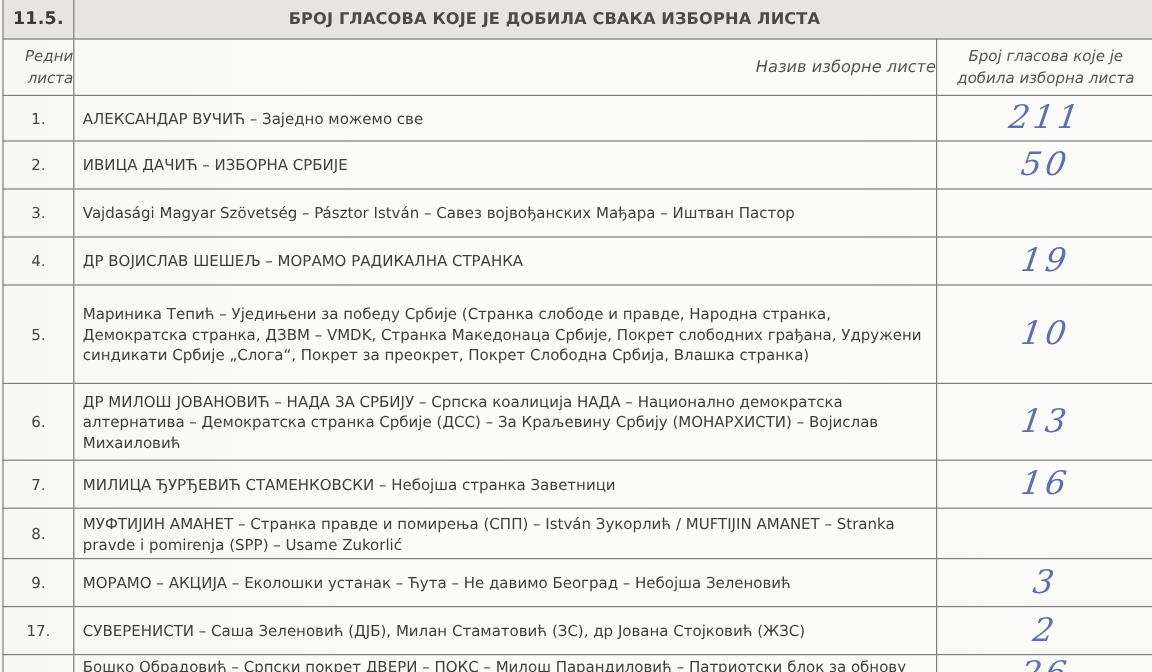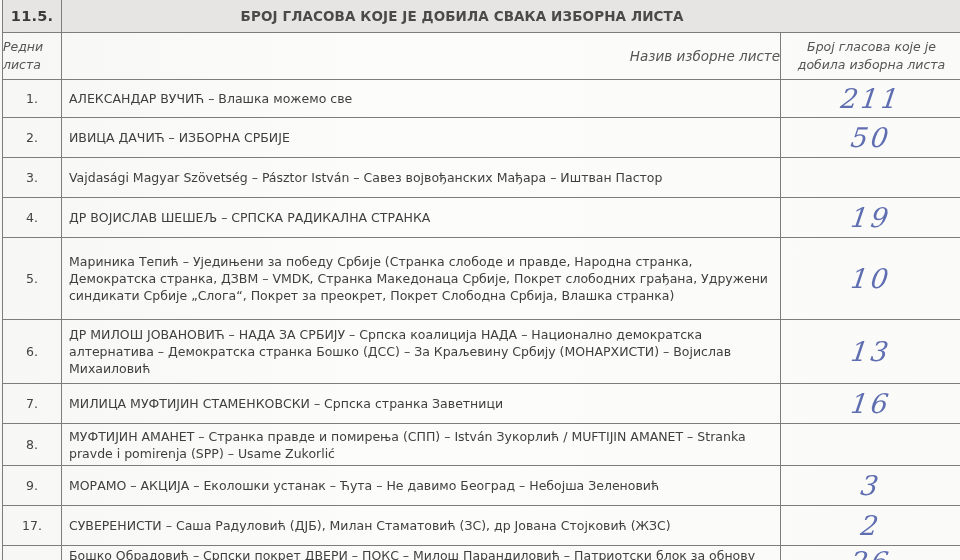--- a/index.html
+++ b/index.html
@@ -38,21 +38,21 @@
     font-weight: bold; font-size: 14.5px; color: #3a3a3a;
     text-align: center; letter-spacing: 0.2px;
   }
   .title-text {
     font-weight: bold; font-size: 13.5px; color: #4a4a4a;
     text-align: center; padding-right: 110px !important; letter-spacing: 0.1px;
   }
   tr.head-row td { height: 46px; }
   .head-num {
     font-style: italic; font-size: 12.5px; color: #555;
-    text-align: left; line-height: 18px;
+    text-align: right; line-height: 18px;
   }
   .head-name {
     font-style: italic; font-size: 13.5px; color: #555;
     text-align: right; padding-right: 0;
   }
   .head-votes {
     font-style: italic; font-size: 12.5px; color: #555;
     text-align: center; line-height: 18px; padding-right: 10px !important;
   }
   .num {
@@ -114,66 +114,66 @@
         </td>
         <td class="head-name">Назив изборне листе</td>
         <td class="head-votes">
           <div>Број гласова које је</div>
           <div>добила изборна листа</div>
         </td>
       </tr>
 
       <tr class="r-1">
         <td class="num">1.</td>
-        <td class="name">АЛЕКСАНДАР ВУЧИЋ – Влашка можемо све</td>
+        <td class="name">АЛЕКСАНДАР ВУЧИЋ – Заједно можемо све</td>
         <td class="votes"><span class="hand">211</span></td>
       </tr>
       <tr class="r-2">
         <td class="num">2.</td>
         <td class="name">ИВИЦА ДАЧИЋ – ИЗБОРНА СРБИЈЕ</td>
         <td class="votes"><span class="hand">50</span></td>
       </tr>
       <tr class="r-3">
         <td class="num">3.</td>
         <td class="name">Vajdasági Magyar Szövetség – Pásztor István – Савез војвођанских Мађара – Иштван Пастор</td>
         <td class="votes"><span class="hand"></span></td>
       </tr>
       <tr class="r-4">
         <td class="num">4.</td>
-        <td class="name">ДР ВОЈИСЛАВ ШЕШЕЉ – СРПСКА РАДИКАЛНА СТРАНКА</td>
+        <td class="name">ДР ВОЈИСЛАВ ШЕШЕЉ – МОРАМО РАДИКАЛНА СТРАНКА</td>
         <td class="votes"><span class="hand">19</span></td>
       </tr>
       <tr class="r-5">
         <td class="num">5.</td>
         <td class="name">Мариника Тепић – Уједињени за победу Србије (Странка слободе и правде, Народна странка, Демократска странка, ДЗВМ – VMDK, Странка Македонаца Србије, Покрет слободних грађана, Удружени синдикати Србије „Слога“, Покрет за преокрет, Покрет Слободна Србија, Влашка странка)</td>
         <td class="votes"><span class="hand">10</span></td>
       </tr>
       <tr class="r-6">
         <td class="num">6.</td>
-        <td class="name">ДР МИЛОШ ЈОВАНОВИЋ – НАДА ЗА СРБИЈУ – Српска коалиција НАДА – Национално демократска алтернатива – Демократска странка Бошко (ДСС) – За Краљевину Србију (МОНАРХИСТИ) – Војислав Михаиловић</td>
+        <td class="name">ДР МИЛОШ ЈОВАНОВИЋ – НАДА ЗА СРБИЈУ – Српска коалиција НАДА – Национално демократска алтернатива – Демократска странка Србије (ДСС) – За Краљевину Србију (МОНАРХИСТИ) – Војислав Михаиловић</td>
         <td class="votes"><span class="hand">13</span></td>
       </tr>
       <tr class="r-7">
         <td class="num">7.</td>
-        <td class="name">МИЛИЦА МУФТИЈИН СТАМЕНКОВСКИ – Српска странка Заветници</td>
+        <td class="name">МИЛИЦА ЂУРЂЕВИЋ СТАМЕНКОВСКИ – Небојша странка Заветници</td>
         <td class="votes"><span class="hand">16</span></td>
       </tr>
       <tr class="r-8">
         <td class="num">8.</td>
         <td class="name">МУФТИЈИН АМАНЕТ – Странка правде и помирења (СПП) – István Зукорлић / MUFTIJIN AMANET – Stranka pravde i pomirenja (SPP) – Usame Zukorlić</td>
         <td class="votes"><span class="hand"></span></td>
       </tr>
       <tr class="r-9">
         <td class="num">9.</td>
         <td class="name">МОРАМО – АКЦИЈА – Еколошки устанак – Ћута – Не давимо Београд – Небојша Зеленовић</td>
         <td class="votes"><span class="hand">3</span></td>
       </tr>
       <tr class="r-10">
         <td class="num">17.</td>
-        <td class="name">СУВЕРЕНИСТИ – Саша Радуловић (ДЈБ), Милан Стаматовић (ЗС), др Јована Стојковић (ЖЗС)</td>
+        <td class="name">СУВЕРЕНИСТИ – Саша Зеленовић (ДЈБ), Милан Стаматовић (ЗС), др Јована Стојковић (ЖЗС)</td>
         <td class="votes"><span class="hand">2</span></td>
       </tr>
       <tr class="r-11">
         <td class="num">11.</td>
         <td class="name">Бошко Обрадовић – Српски покрет ДВЕРИ – ПОКС – Милош Парандиловић – Патриотски блок за обнову Краљевине Србије</td>
         <td class="votes"><span class="hand">26</span></td>
       </tr>
     </tbody>
   </table>
 </div>

